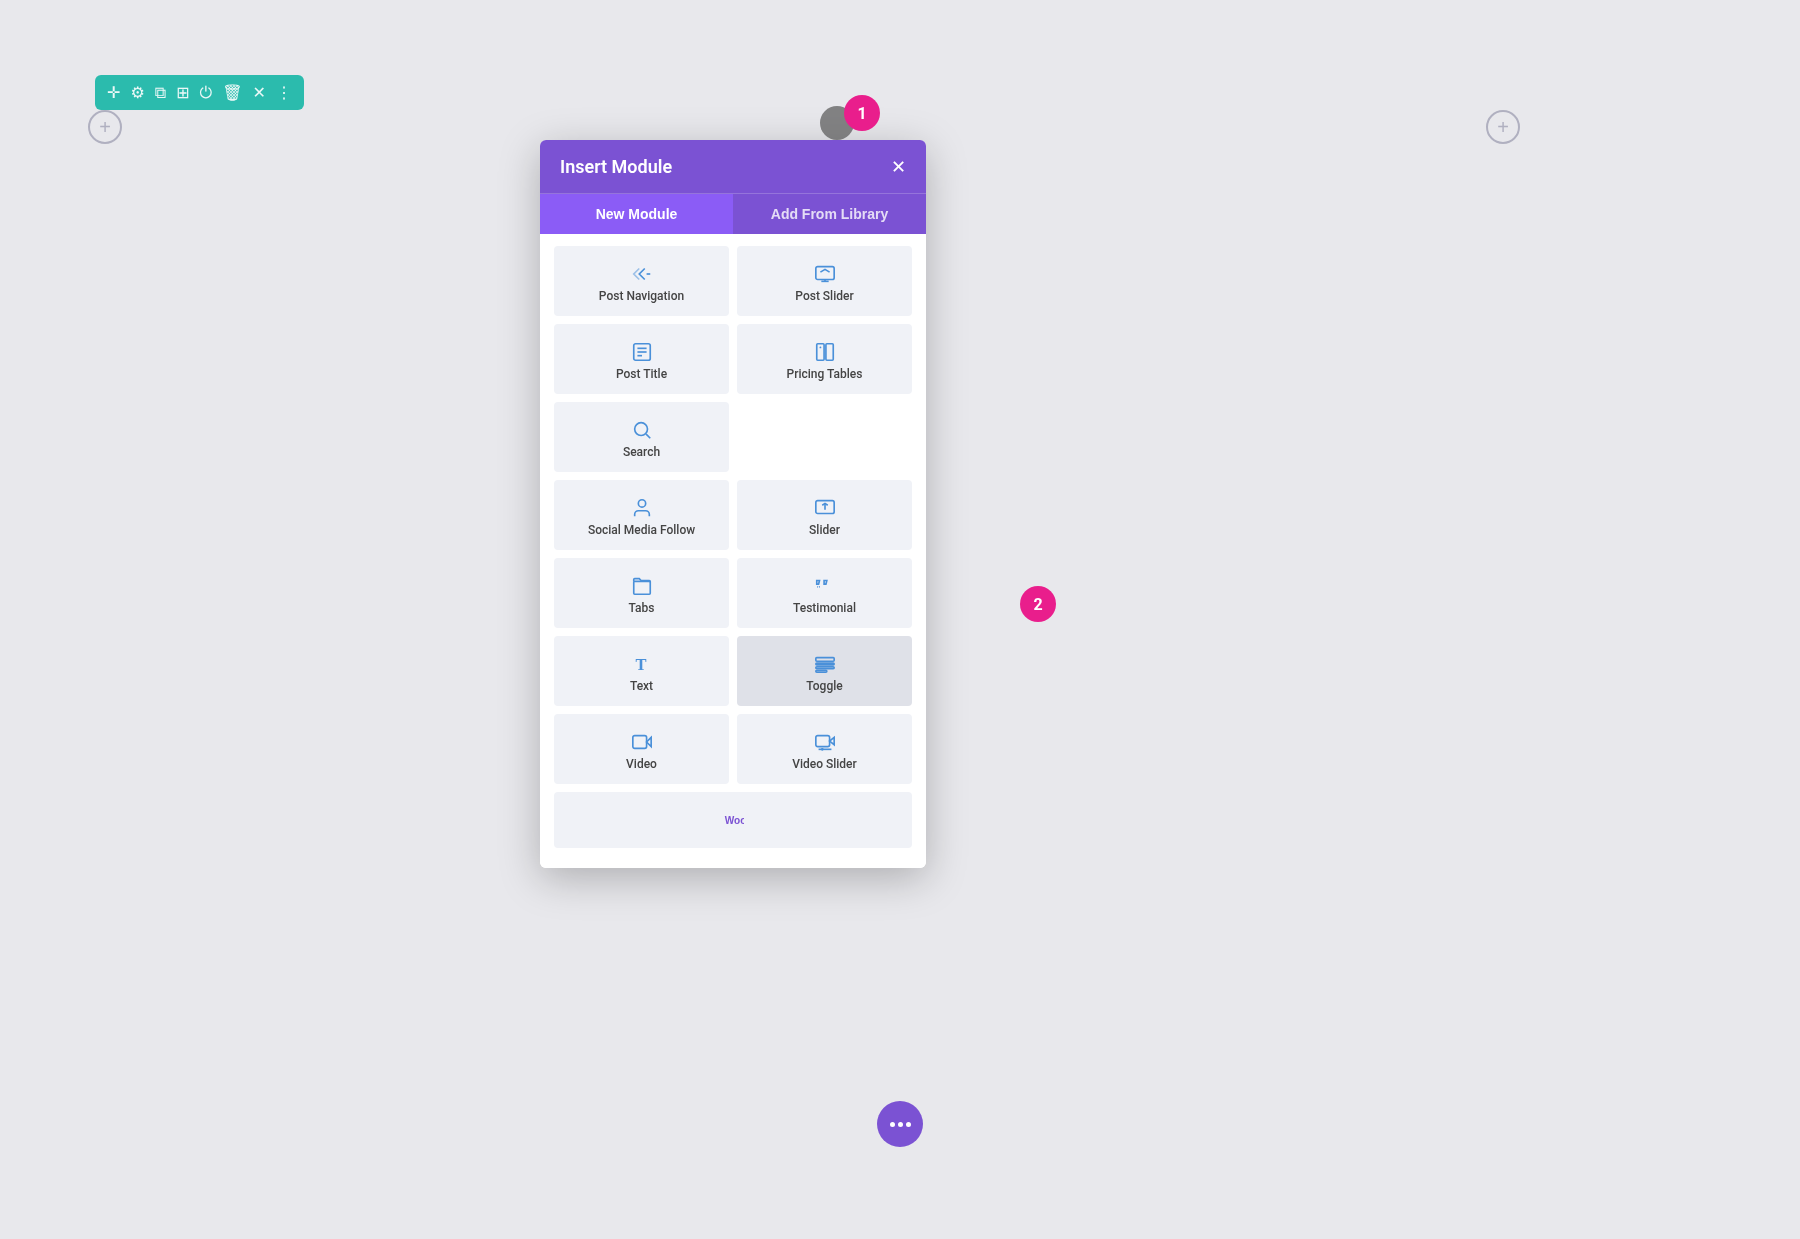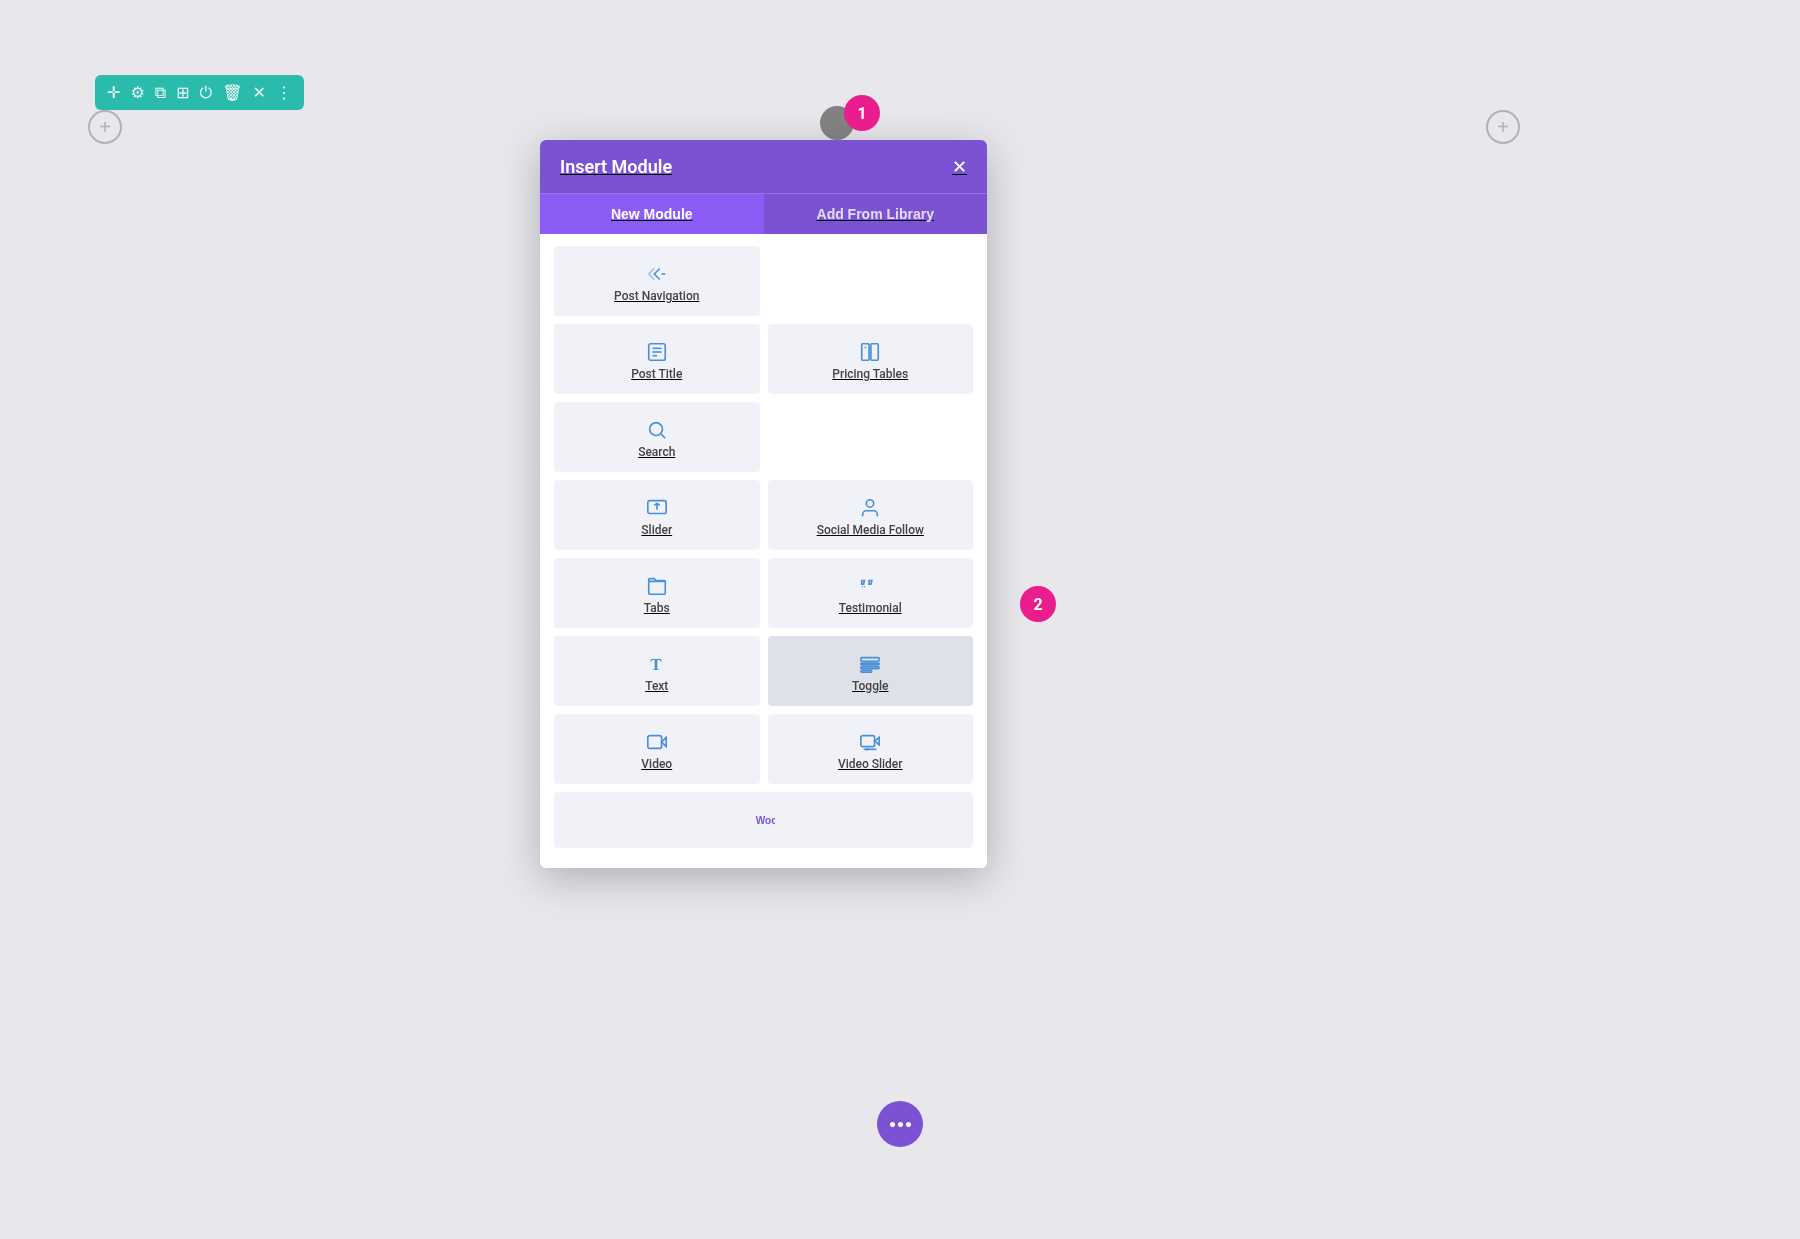--- a/index.html
+++ b/index.html
@@ -92,27 +92,26 @@
       top: 106px;
       left: 820px;
       z-index: 9;
     }
 
     
     .modal-wrapper {
       position: absolute;
       top: 140px;
       left: 540px;
-      width: 447px;
+      width: 386px;
       background: white;
       border-radius: 6px;
       box-shadow: 0 10px 40px rgba(0,0,0,0.25);
       overflow: hidden;
       z-index: 5;
-      text-decoration: underline;
     }
 
     .modal-header {
       background: #7b52d3;
       padding: 16px 20px;
       display: flex;
       align-items: center;
       justify-content: space-between;
     }
     .modal-title {
@@ -290,20 +289,31 @@
       <div class="module-item">
         <span class="module-icon">
           <svg class="icon-svg" viewBox="0 0 24 24">
               <polyline points="15 18 9 12 15 6"></polyline>
               <polyline points="9 18 3 12 9 6" opacity="0.5"></polyline>
               <line x1="17" y1="12" x2="21" y2="12"></line>
             </svg>
         </span>
         <span class="module-label">Post Navigation</span>
       </div>
+      <div class="module-item">
+        <span class="module-icon">
+          <svg class="icon-svg" viewBox="0 0 24 24">
+              <rect x="2" y="4" width="20" height="14" rx="2"></rect>
+              <line x1="8" y1="20" x2="16" y2="20"></line>
+              <line x1="12" y1="18" x2="12" y2="20"></line>
+              <polyline points="7 10 12 7 17 10"></polyline>
+            </svg>
+        </span>
+        <span class="module-label">Post Slider</span>
+      </div>
     </div>
 
     <div class="module-row">
       <div class="module-item">
         <span class="module-icon">
           <svg class="icon-svg" viewBox="0 0 24 24">
               <rect x="3" y="3" width="18" height="18" rx="2"></rect>
               <line x1="7" y1="8" x2="17" y2="8"></line>
               <line x1="7" y1="12" x2="17" y2="12"></line>
               <line x1="7" y1="16" x2="12" y2="16"></line>
@@ -332,35 +342,35 @@
             </svg>
         </span>
         <span class="module-label">Search</span>
       </div>
     </div>
 
     <div class="module-row">
       <div class="module-item">
         <span class="module-icon">
           <svg class="icon-svg" viewBox="0 0 24 24">
+              <path d="M20 21v-2a4 4 0 0 0-4-4H8a4 4 0 0 0-4 4v2"></path>
+              <circle cx="12" cy="7" r="4"></circle>
+            </svg>
+        </span>
+        <span class="module-label">Social Media Follow</span>
+      </div>
+      <div class="module-item">
+        <span class="module-icon">
+          <svg class="icon-svg" viewBox="0 0 24 24">
               <rect x="2" y="4" width="20" height="14" rx="2"></rect>
               <polyline points="9 9 12 7 15 9"></polyline>
               <line x1="12" y1="7" x2="12" y2="14"></line>
             </svg>
         </span>
         <span class="module-label">Slider</span>
-      </div>
-      <div class="module-item">
-        <span class="module-icon">
-          <svg class="icon-svg" viewBox="0 0 24 24">
-              <path d="M20 21v-2a4 4 0 0 0-4-4H8a4 4 0 0 0-4 4v2"></path>
-              <circle cx="12" cy="7" r="4"></circle>
-            </svg>
-        </span>
-        <span class="module-label">Social Media Follow</span>
       </div>
     </div>
 
     <div class="module-row">
       <div class="module-item">
         <span class="module-icon">
           <svg class="icon-svg" viewBox="0 0 24 24">
               <rect x="3" y="7" width="18" height="14" rx="1"></rect>
               <path d="M3 7V5a1 1 0 0 1 1-1h5l2 2h9a1 1 0 0 1 1 1v1"></path>
             </svg>

